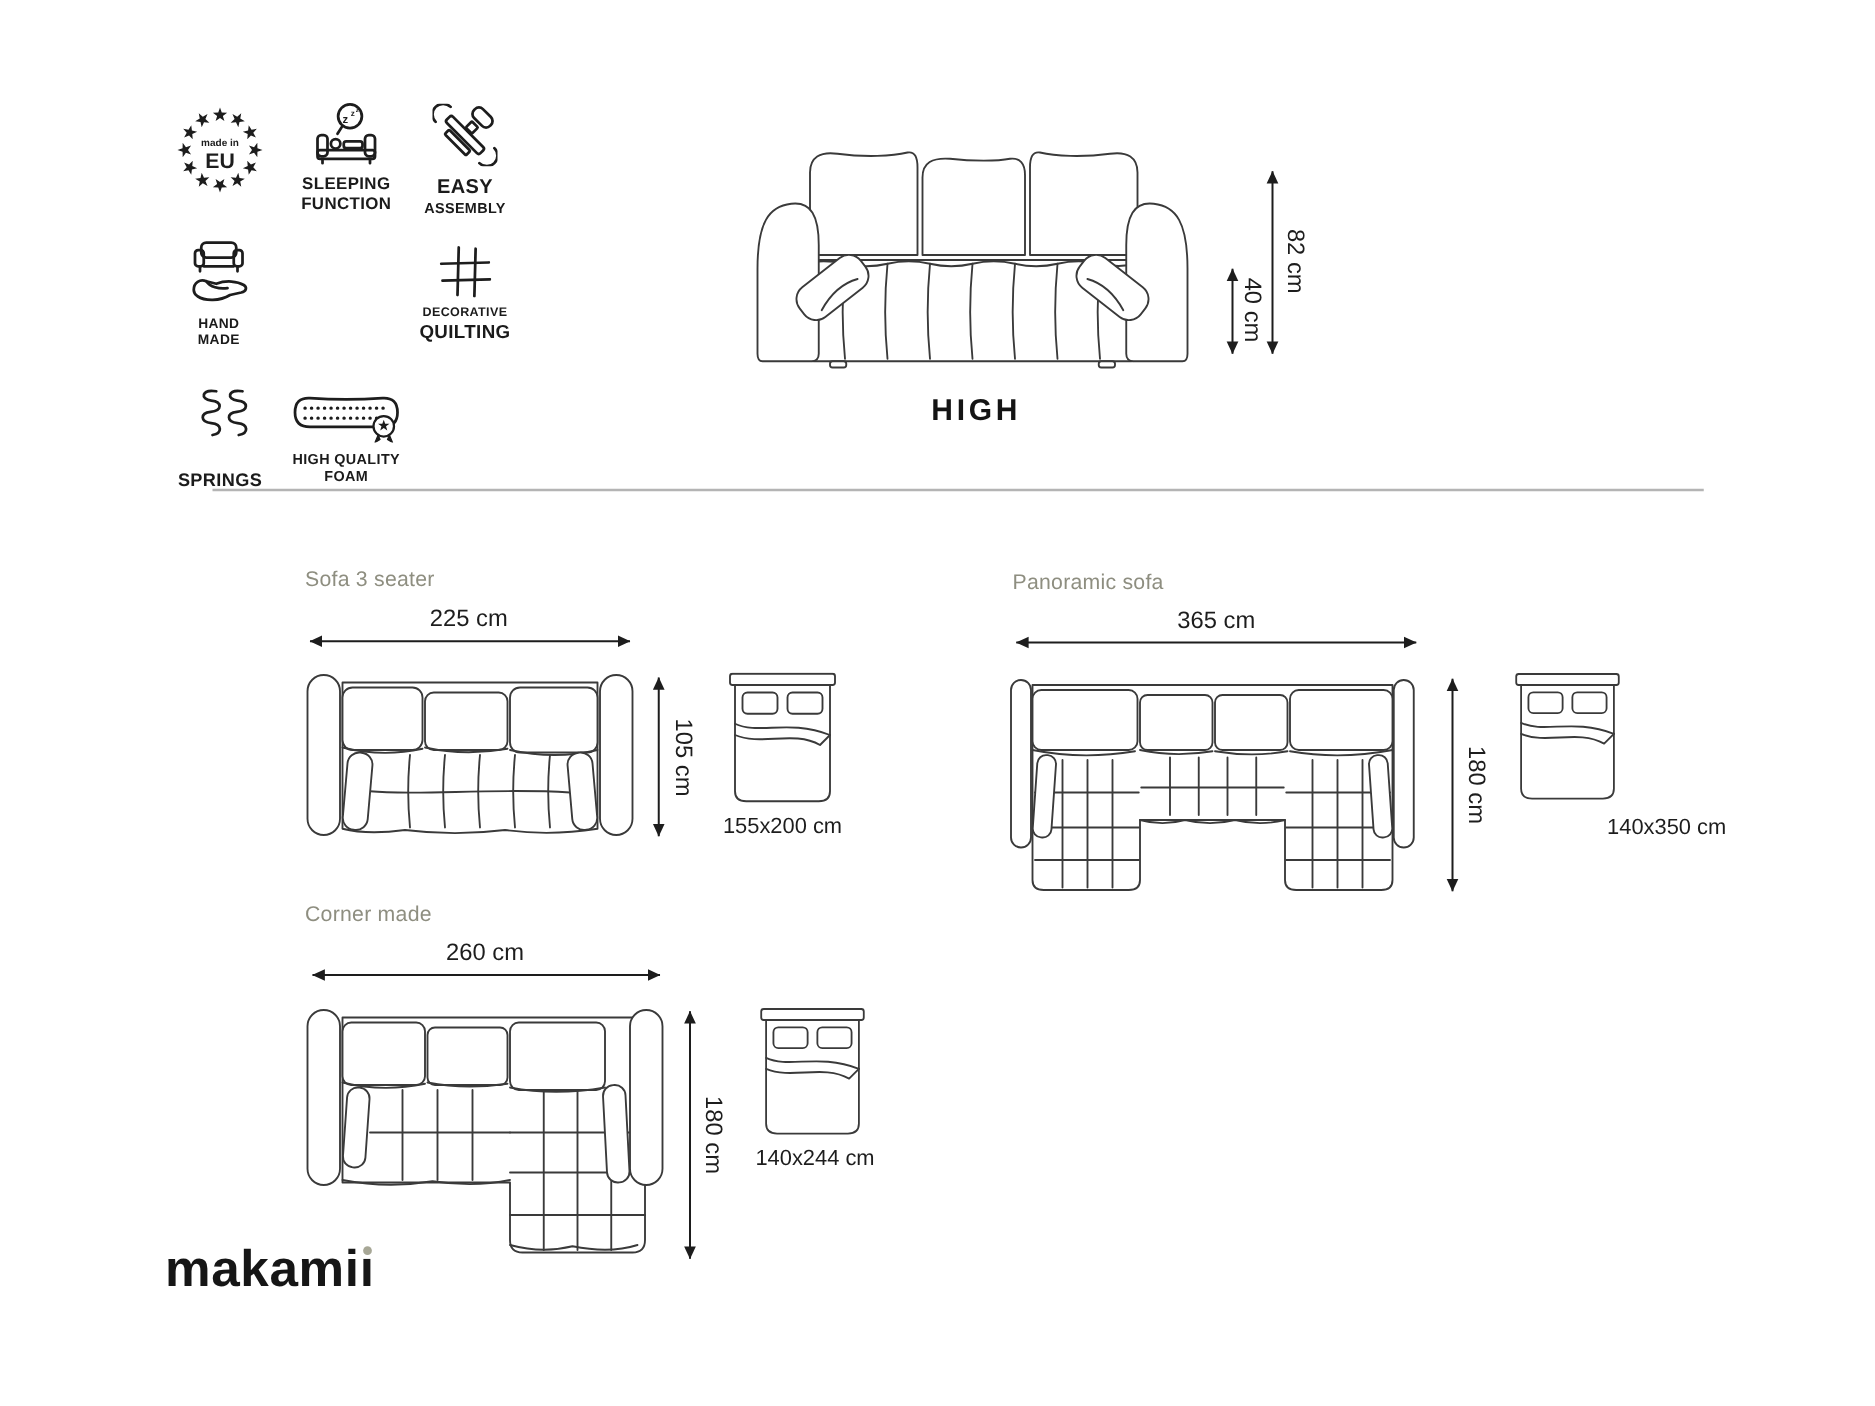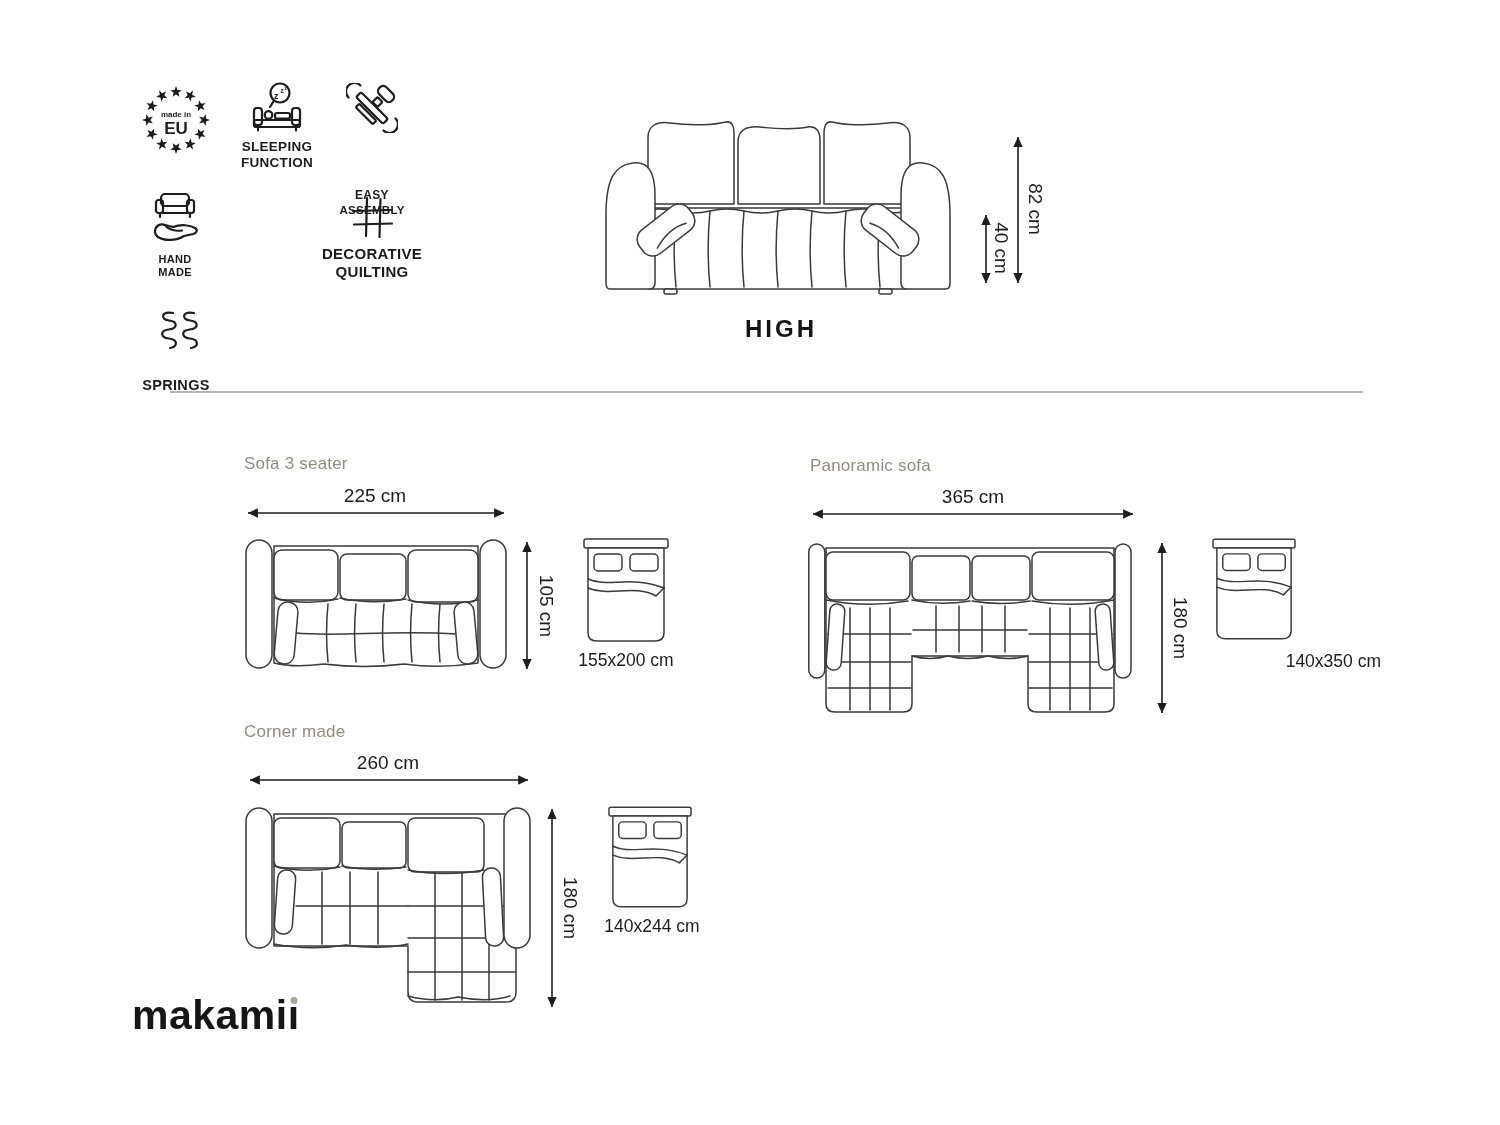--- a/index.html
+++ b/index.html
@@ -7,21 +7,21 @@
     position:relative;width:1500px;height:1125px;background:#fff;overflow:hidden;
     font-family:"Liberation Sans","DejaVu Sans",sans-serif;color:#1d1d1d;
   }
   .abs{position:absolute;}
   svg{display:block;}
   .icon-stroke{stroke:#1d1d1d;fill:none;stroke-width:2.2;stroke-linecap:round;stroke-linejoin:round;}
   .draw{stroke:#3a3a3a;fill:none;stroke-width:1.5;stroke-linecap:round;stroke-linejoin:round;}
   .draw-f{stroke:#3a3a3a;fill:#fff;stroke-width:1.5;stroke-linecap:round;stroke-linejoin:round;}
   .feat{position:absolute;display:flex;flex-direction:column;align-items:center;text-align:center;}
   .feat-label{font-weight:700;color:#1b1b1b;line-height:1.22;letter-spacing:.3px;margin-top:7px;}
-  .fs13{font-size:13.5px;} .fs12{font-size:12.5px;} .fs11{font-size:11.5px;} .fs10{font-size:15px;}
+  .fs13{font-size:13.5px;} .fs12{font-size:12.5px;} .fs11{font-size:11.5px;} .fs10{font-size:10px;}
   .fs15{font-size:15px;}
   .sec-title{position:absolute;font-size:17px;color:#8e8e80;letter-spacing:.2px;}
   .dim-label{position:absolute;font-size:19px;color:#1d1d1d;text-align:center;}
   .bed-label{position:absolute;font-size:17.5px;color:#1d1d1d;text-align:center;}
   .vlab{position:absolute;white-space:nowrap;font-size:19px;color:#1d1d1d;
         transform:translate(-50%,-50%) rotate(90deg);}
   .divider{position:absolute;height:2px;background:#b4b4b4;}
   .moku{position:absolute;font-size:24px;font-weight:700;letter-spacing:3px;text-align:center;color:#141414;}
   .logo{position:absolute;font-size:41px;font-weight:700;color:#161616;letter-spacing:.5px;line-height:1;}
   .logo .i2{position:relative;display:inline-block;}
@@ -97,21 +97,21 @@
           </g>
         <g transform="rotate(45 31.5 19)">
             <rect x="28" y="15.5" width="7" height="7" rx="1" fill="#fff"></rect>
           </g>
         <g transform="rotate(45 20 31)">
             <rect x="8" y="28.5" width="24" height="5" rx="1" fill="#fff"></rect>
           </g>
       </g>
     </svg>
     <div class="feat-label">
-      <div class="fs15" style="font-size:12px;margin-top:48px;">EASY</div>
+      <div class="fs15" style="font-size:16px;">EASY</div>
       <div class="fs11">ASSEMBLY</div>
     </div>
   </div>
 
   <div class="feat" style="left:125px;top:192px;width:100px;">
     <svg width="54" height="54" viewBox="0 0 54 54">
       <g class="icon-stroke" stroke-width="2.1">
         <rect x="13" y="2" width="28" height="12" rx="4"></rect>
         <rect x="8" y="8" width="7" height="13" rx="2.5"></rect>
         <rect x="39" y="8" width="7" height="13" rx="2.5"></rect>
@@ -148,20 +148,37 @@
       <g class="icon-stroke" stroke-width="2.5">
         <path d="M21,5 C9,3 8,11.5 17,12.5 C26,13.5 26,20.5 16.5,21.5 C8,22.5 8,29.5 17,30.5 C26,31.5 26,38.5 18,40"></path>
         <path d="M43,5 C31,3 30,11.5 39,12.5 C48,13.5 48,20.5 38.5,21.5 C30,22.5 30,29.5 39,30.5 C48,31.5 48,38.5 40,40" transform="translate(-1,0)"></path>
       </g>
     </svg>
     <div class="feat-label" style="font-size:14.5px;">
       <div>SPRINGS</div>
     </div>
   </div>
 
+  <div class="feat" style="left:217px;top:310px;width:120px;">
+    <svg width="90" height="44" viewBox="0 0 90 44">
+      <g class="icon-stroke" stroke-width="2">
+        <path d="M4,20 C4,12 8,8 16,8.5 C36,10 54,10 74,8.5 C82,8 86,12 86,20 C86,28 82,31.5 74,31.5 L16,31.5 C8,31.5 4,28 4,20 Z" fill="#fff"></path>
+        <path d="M12,16.5 L78,16.5" stroke-dasharray="0.1 5.1" stroke-width="2.7"></path>
+        <path d="M12,24.5 L78,24.5" stroke-dasharray="0.1 5.1" stroke-width="2.7"></path>
+        <circle cx="75" cy="31" r="8.2" fill="#fff" stroke-width="1.8"></circle>
+        <path d="M70.5,38 L68,44 L72,41.5 Z" fill="#1d1d1d" stroke-width="1"></path>
+        <path d="M79.5,38 L82,44 L78,41.5 Z" fill="#1d1d1d" stroke-width="1"></path>
+      </g>
+      <use href="#st" transform="translate(75,30.5) scale(0.8)"></use>
+    </svg>
+    <div class="feat-label fs11">
+      <div>HIGH QUALITY</div>
+        <div>FOAM</div>
+    </div>
+  </div>
 
   <svg class="abs" style="left:602px;top:112px;" width="352" height="184" viewBox="0 0 352 184">
     <path class="draw-f" d="M46,92 L46,26 C46,14 54,9 68,11 C90,14 112,13 124,10 C130,9 132,14 132,22 L132,92 Z"></path>
     <path class="draw-f" d="M136,92 L136,30 C136,18 144,14 158,15 C176,17 196,17 206,15 C214,14 218,19 218,28 L218,92 Z"></path>
     <path class="draw-f" d="M222,92 L222,22 C222,14 224,9 230,10 C242,13 264,14 286,11 C300,9 308,14 308,26 L308,92 Z"></path>
     <path class="draw-f" d="M40,170 L40,96 L312,96 L312,170 Q312,177 303,177 L49,177 Q40,177 40,170 Z"></path>
     <path class="draw" d="M40,99 Q57,95 74,99 T108,99 T142,99 T176,99 T210,99 T244,99 T278,99 T312,98"></path>
     <path class="draw" d="M74,99 C71.5,125 71.5,150 74,175"></path>
     <path class="draw" d="M108,99 C105.5,125 105.5,150 108,175"></path>
     <path class="draw" d="M142,99 C139.5,125 139.5,150 142,175"></path>

